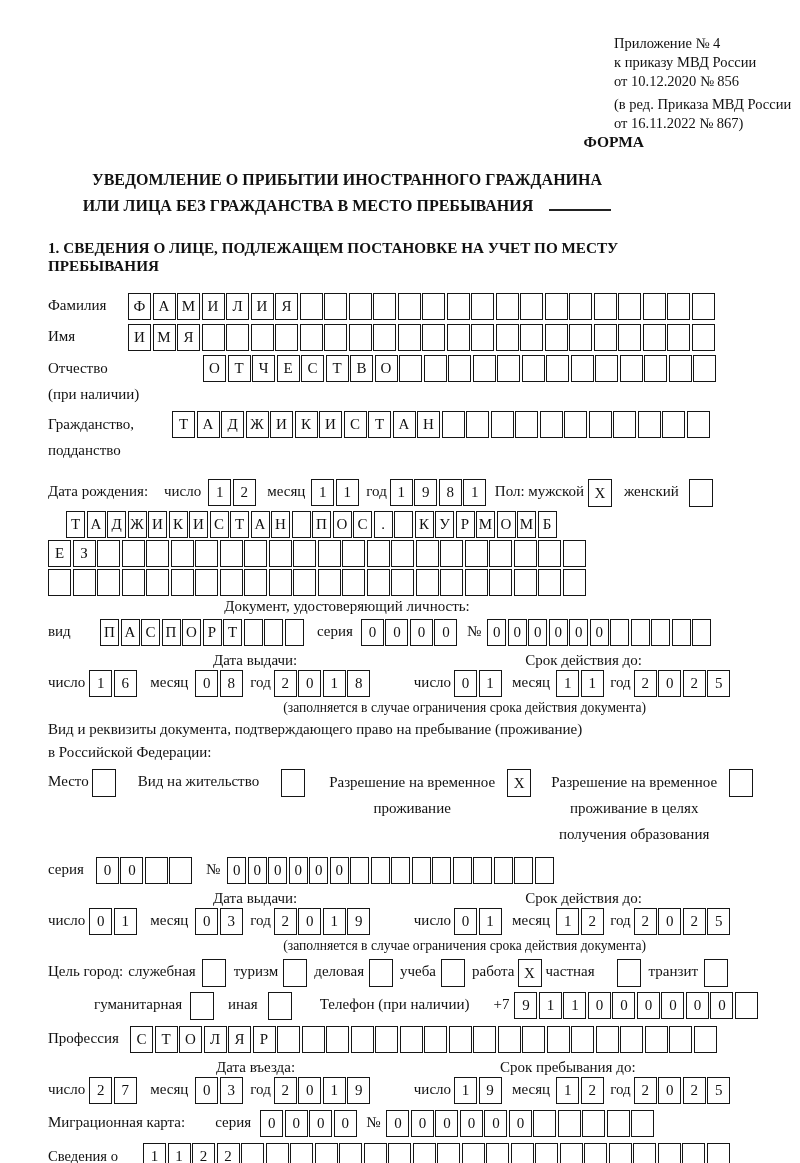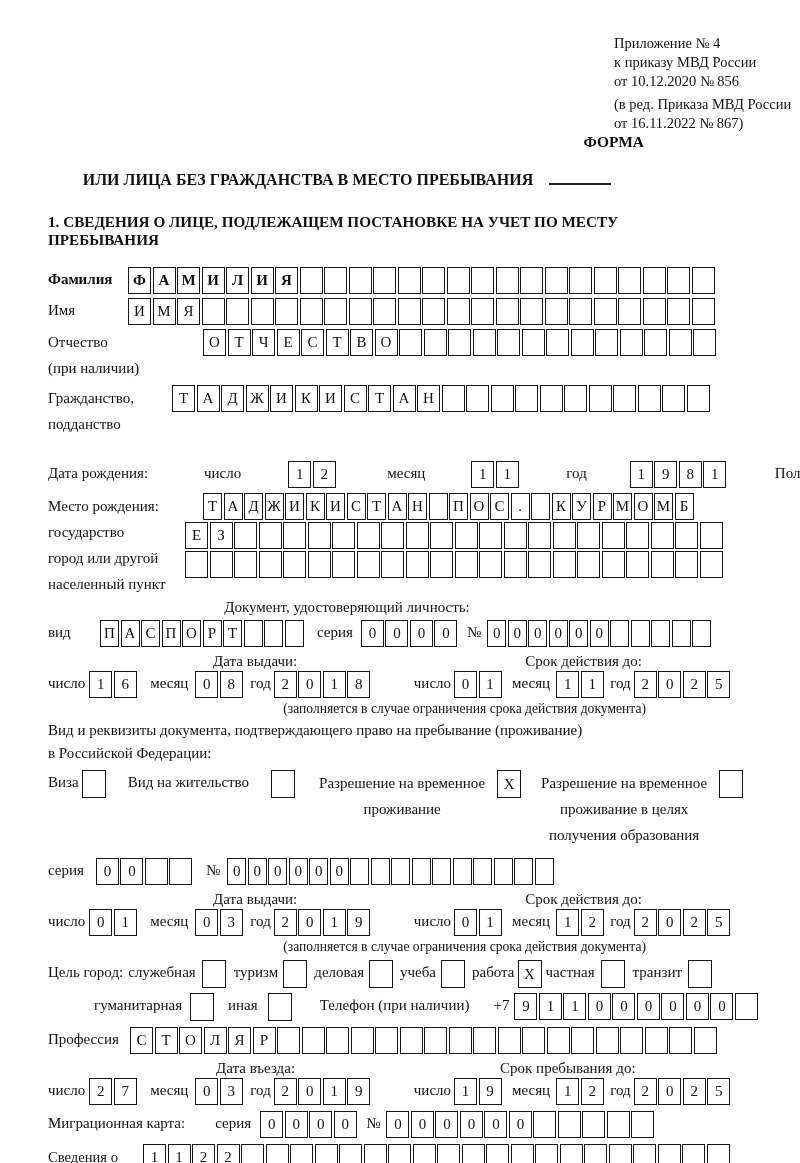--- a/index.html
+++ b/index.html
@@ -45,26 +45,27 @@
     <div>Приложение № 4</div>
     <div>к приказу МВД России</div>
     <div>от 10.12.2020 № 856</div>
     <div class="ed">(в ред. Приказа МВД России</div>
     <div>от 16.11.2022 № 867)</div>
   </div>
 
   <div class="forma">ФОРМА</div>
 
   <div class="title">
+    <div>УВЕДОМЛЕНИЕ О ПРИБЫТИИ ИНОСТРАННОГО ГРАЖДАНИНА</div>
     <div><span>ИЛИ ЛИЦА БЕЗ ГРАЖДАНСТВА В МЕСТО ПРЕБЫВАНИЯ</span><span class="t-underline"></span></div>
   </div>
 
   <div class="sect">1. СВЕДЕНИЯ О ЛИЦЕ, ПОДЛЕЖАЩЕМ ПОСТАНОВКЕ НА УЧЕТ ПО МЕСТУ ПРЕБЫВАНИЯ</div>
 
-  <div class="frow" style="margin-top:18px;font-weight:bold;">
+  <div class="frow" style="margin-top:18px;">
     <span class="lbl" style="width:80px;">Фамилия</span>
     <span class="boxes">
         <span class="bx">Ф</span>
         <span class="bx">А</span>
         <span class="bx">М</span>
         <span class="bx">И</span>
         <span class="bx">Л</span>
         <span class="bx">И</span>
         <span class="bx">Я</span>
         <span class="bx"></span>
@@ -171,21 +172,21 @@
         <span class="bx"></span>
         <span class="bx"></span>
         <span class="bx"></span>
         <span class="bx"></span>
         <span class="bx"></span>
         <span class="bx"></span>
         <span class="bx"></span>
       </span>
   </div>
 
-  <div class="frow" style="margin-top:24px;gap:40px;">
+  <div class="frow" style="margin-top:16px;">
     <span class="lbl" style="width:112px;">Дата рождения:</span>
     <span class="dlabel" style="margin-left:4px;margin-right:7px;">число</span>
     <span class="boxes">
         <span class="bx">1</span>
         <span class="bx">2</span>
       </span>
     <span class="dlabel" style="margin-left:10px;margin-right:6px;">месяц</span>
     <span class="boxes">
         <span class="bx">1</span>
         <span class="bx">1</span>
@@ -197,26 +198,20 @@
         <span class="bx">8</span>
         <span class="bx">1</span>
       </span>
     <span class="dlabel" style="margin-left:7px;margin-right:4px;">Пол: мужской</span>
     <span class="cb">X</span>
     <span class="dlabel" style="margin-left:12px;margin-right:10px;">женский</span>
     <span class="cb"></span>
   </div>
 
   <div class="frow" style="margin-bottom:2px;">
-    <span class="stack" style="width:137px;">
-      <span class="lbl">Место рождения:</span>
-      <span class="lbl">государство</span>
-      <span class="lbl">город или другой</span>
-      <span class="lbl">населенный пункт</span>
-    </span>
     <span class="stack">
       <span class="boxes sm" style="margin-left:18px;margin-bottom:2px;">
           <span class="bx">Т</span>
           <span class="bx">А</span>
           <span class="bx">Д</span>
           <span class="bx">Ж</span>
           <span class="bx">И</span>
           <span class="bx">К</span>
           <span class="bx">И</span>
           <span class="bx">С</span>
@@ -371,21 +366,21 @@
           <span class="bx">5</span>
         </span>
     </span>
   </div>
   <div class="note r">(заполняется в случае ограничения срока действия документа)</div>
 
   <div style="margin-top:2px;">Вид и реквизиты документа, подтверждающего право на пребывание (проживание)</div>
   <div style="margin-top:6px;">в Российской Федерации:</div>
 
   <div class="frow" style="margin-top:8px;">
-    <span class="lbl">Виза</span>
+    <span class="lbl">Место</span>
     <span class="cb" style="margin-left:3px;"></span>
     <span class="lbl" style="margin-left:22px;">Вид на жительство</span>
     <span class="cb" style="margin-left:22px;"></span>
     <span class="stack ctr" style="margin-left:18px;width:178px;">
       <span>Разрешение на временное</span>
       <span>проживание</span>
     </span>
     <span class="cb" style="margin-left:6px;">X</span>
     <span class="stack ctr" style="margin-left:14px;width:178px;">
       <span>Разрешение на временное</span>
@@ -476,21 +471,21 @@
     <span class="lbl" style="margin-left:5px;margin-right:6px;">служебная</span>
     <span class="cb"></span>
     <span class="lbl" style="margin-left:8px;margin-right:5px;">туризм</span>
     <span class="cb"></span>
     <span class="lbl" style="margin-left:7px;margin-right:5px;">деловая</span>
     <span class="cb"></span>
     <span class="lbl" style="margin-left:7px;margin-right:5px;">учеба</span>
     <span class="cb"></span>
     <span class="lbl" style="margin-left:7px;margin-right:3px;">работа</span>
     <span class="cb">X</span>
-    <span class="lbl" style="margin-left:4px;margin-right:6px;">частная</span>
+    <span class="lbl" style="margin-left:4px;margin-right:22px;">частная</span>
     <span class="cb"></span>
     <span class="lbl" style="margin-left:8px;margin-right:6px;">транзит</span>
     <span class="cb"></span>
   </div>
 
   <div class="frow" style="margin-top:5px;">
     <span class="lbl" style="margin-left:46px;margin-right:8px;">гуманитарная</span>
     <span class="cb"></span>
     <span class="lbl" style="margin-left:14px;margin-right:10px;">иная</span>
     <span class="cb"></span>

